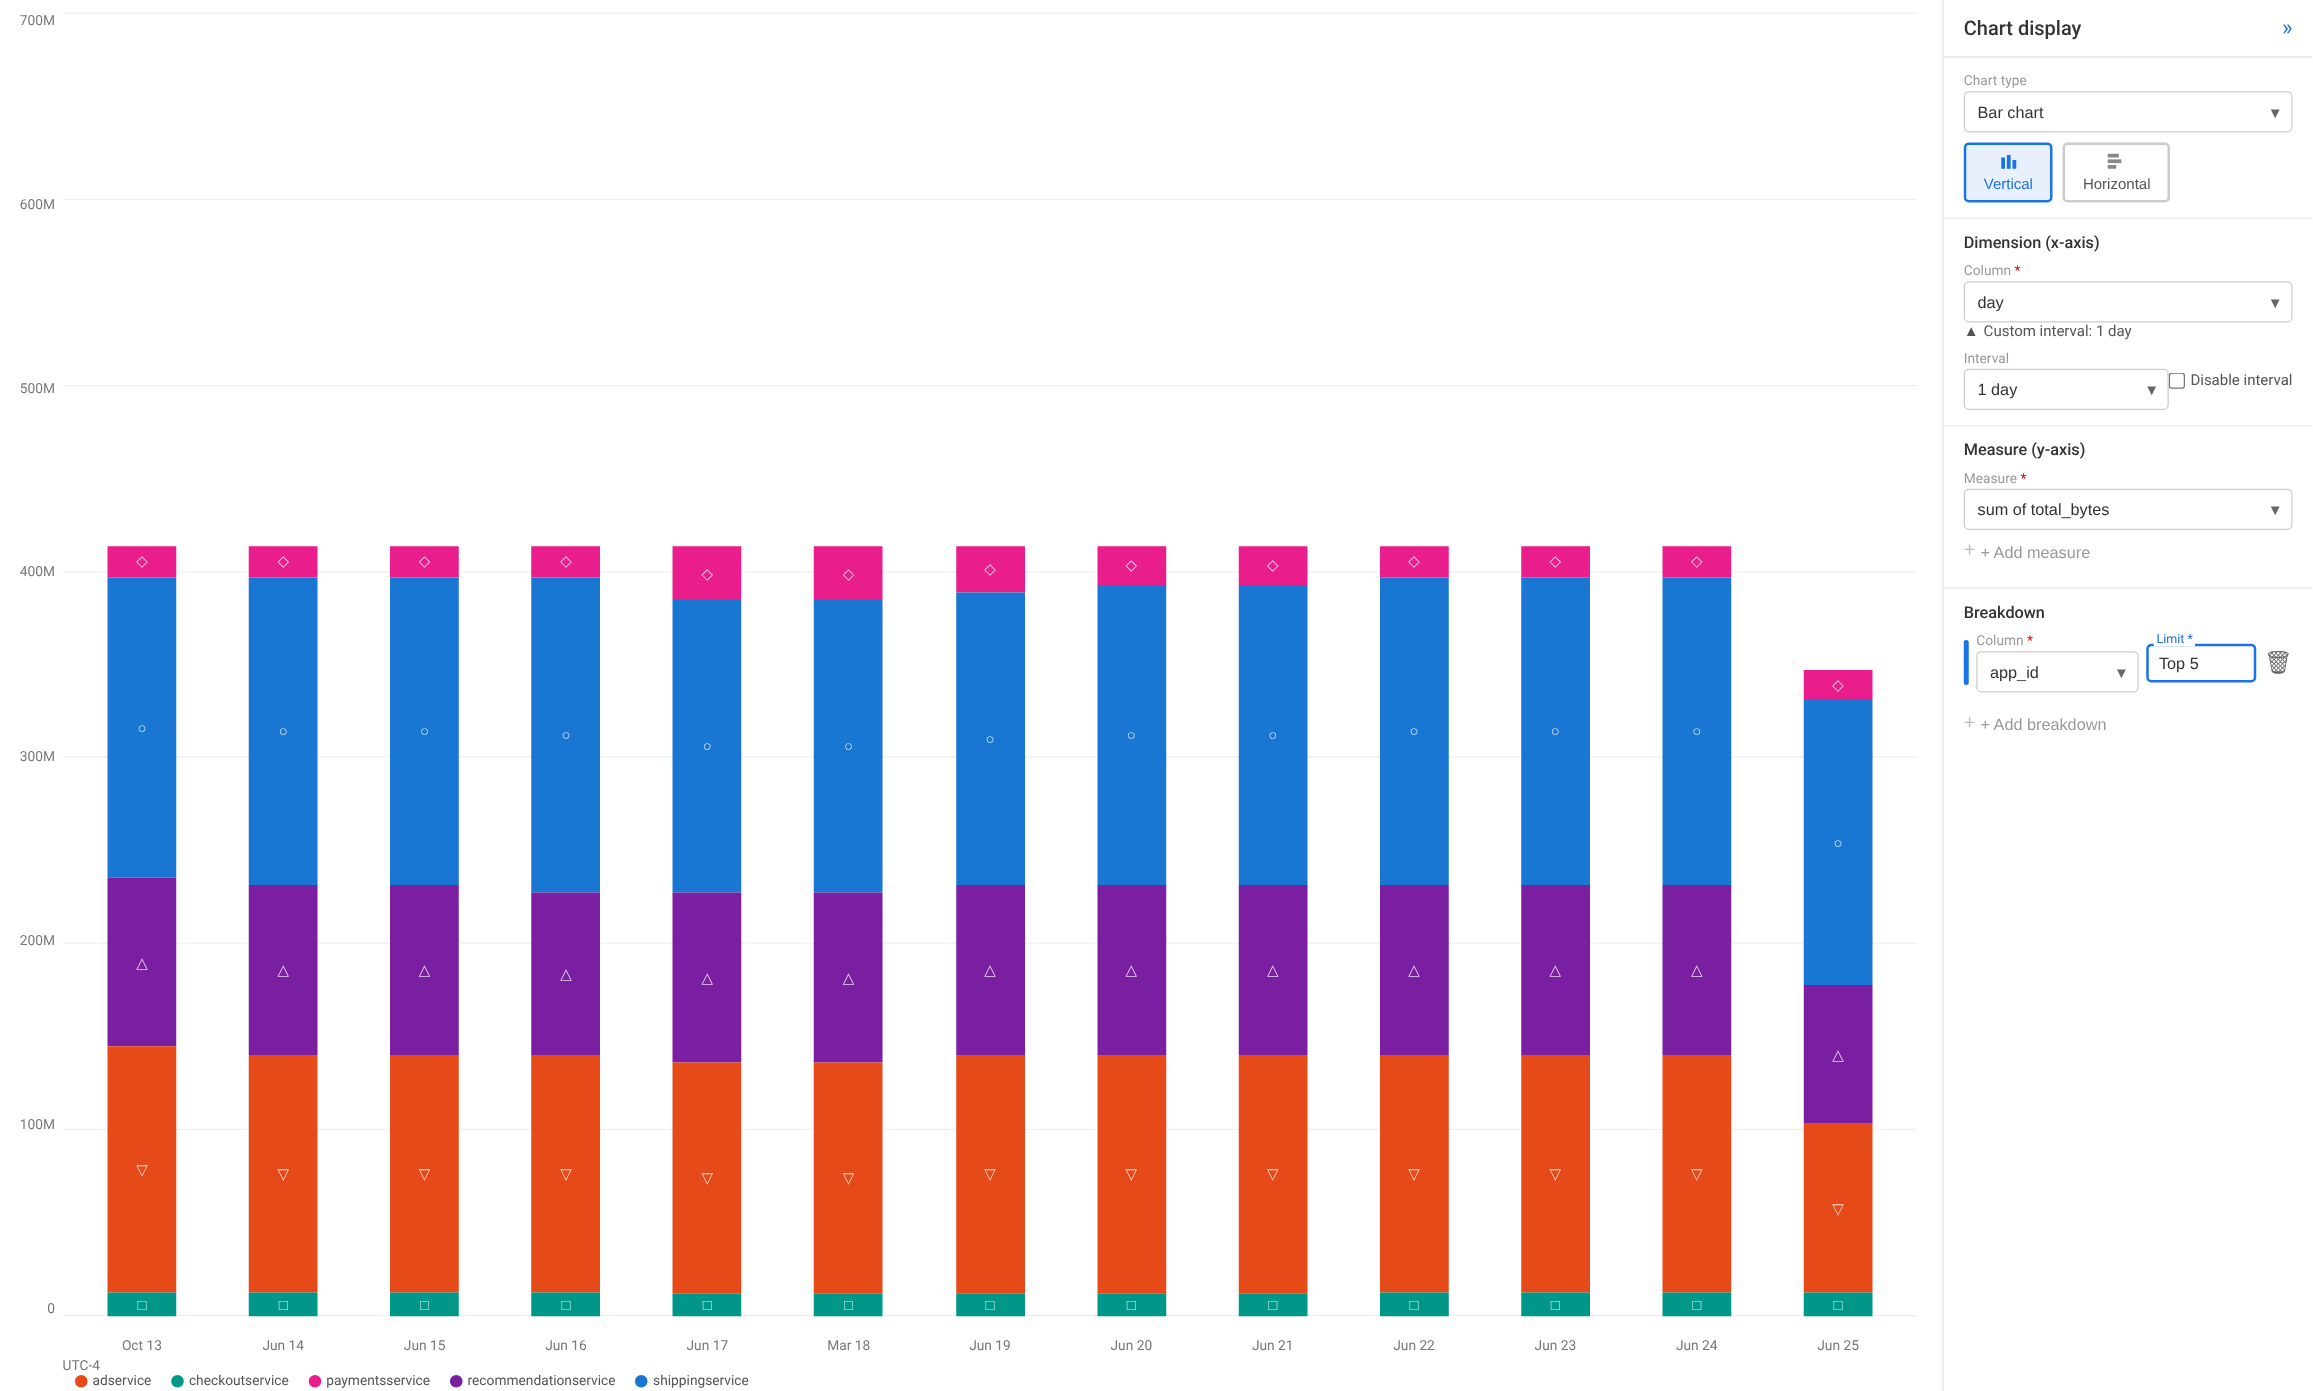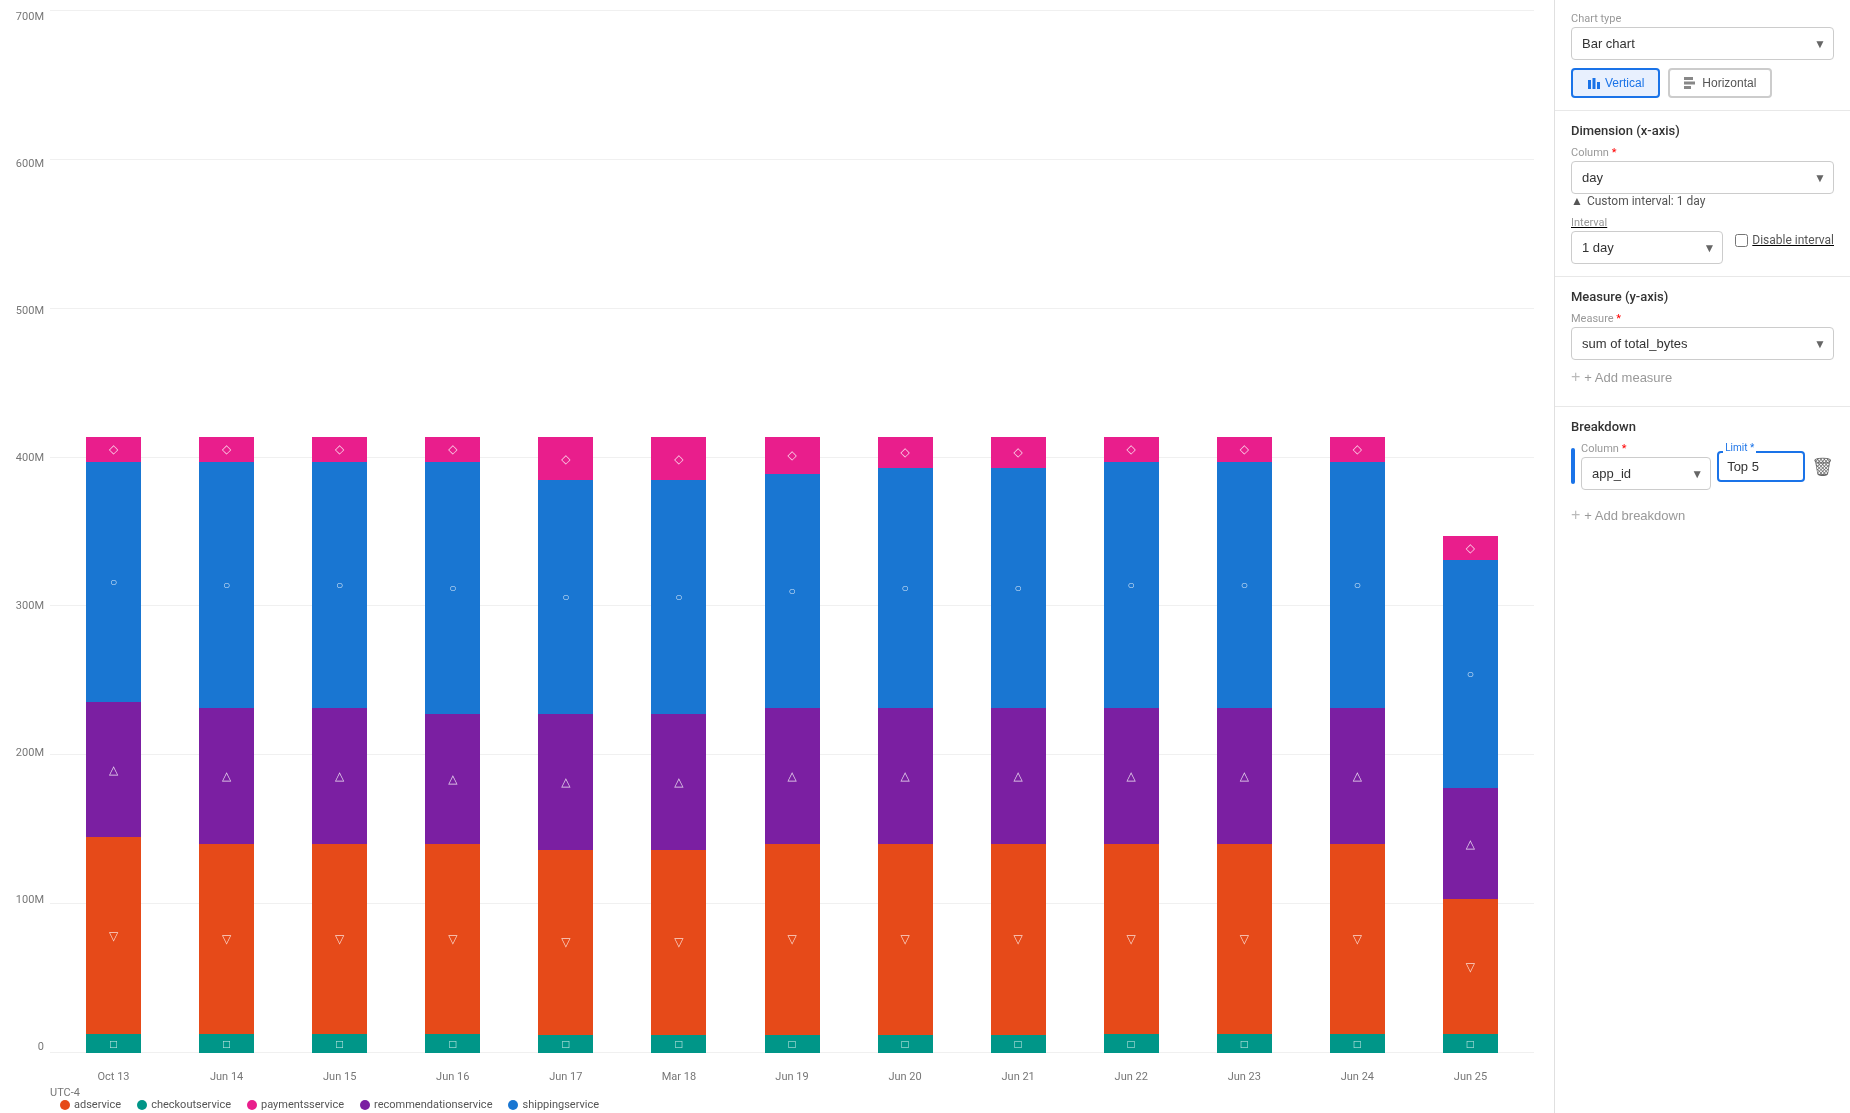--- a/index.html
+++ b/index.html
@@ -255,20 +255,21 @@
       display: flex;
       align-items: center;
       gap: 4px;
       padding: 6px 14px;
       border: 2px solid #1a73e8;
       border-radius: 4px;
       cursor: pointer;
       font-size: 12px;
       background: #fff;
       color: #1a73e8;
+      flex-direction: column;
     }
 
     .orient-btn.active {
       background: #e8f0fe;
       border-color: #1a73e8;
     }
 
     .orient-btn:not(.active) {
       border-color: #ccc;
       color: #555;
@@ -293,22 +294,21 @@
       gap: 4px;
       font-size: 12px;
       color: #555;
       margin-bottom: 8px;
       cursor: pointer;
     }
 
     .interval-row {
       display: flex;
       align-items: center;
-      gap: 12px;
-      text-decoration: underline;
+      gap: 0;
     }
 
     .interval-select {
       flex: 1;
     }
 
     .checkbox-label {
       display: flex;
       align-items: center;
       gap: 4px;
@@ -728,20 +728,24 @@
       </div>
       <div class="legend-item">
         <div class="legend-dot" style="background:#1976D2;"></div>
         <span>shippingservice</span>
       </div>
     </div>
   </div>
 </div>
 
 <div class="sidebar">
+  <div class="sidebar-header">
+    <span class="sidebar-title">Chart display</span>
+    <span class="sidebar-close">»</span>
+  </div>
 
   <div class="sidebar-section">
     <div class="field-label">Chart type</div>
     <div class="select-wrapper">
       <select class="select-field">
         <option>Bar chart</option>
         <option>Line chart</option>
         <option>Pie chart</option>
       </select>
       <span class="select-arrow">▼</span>

